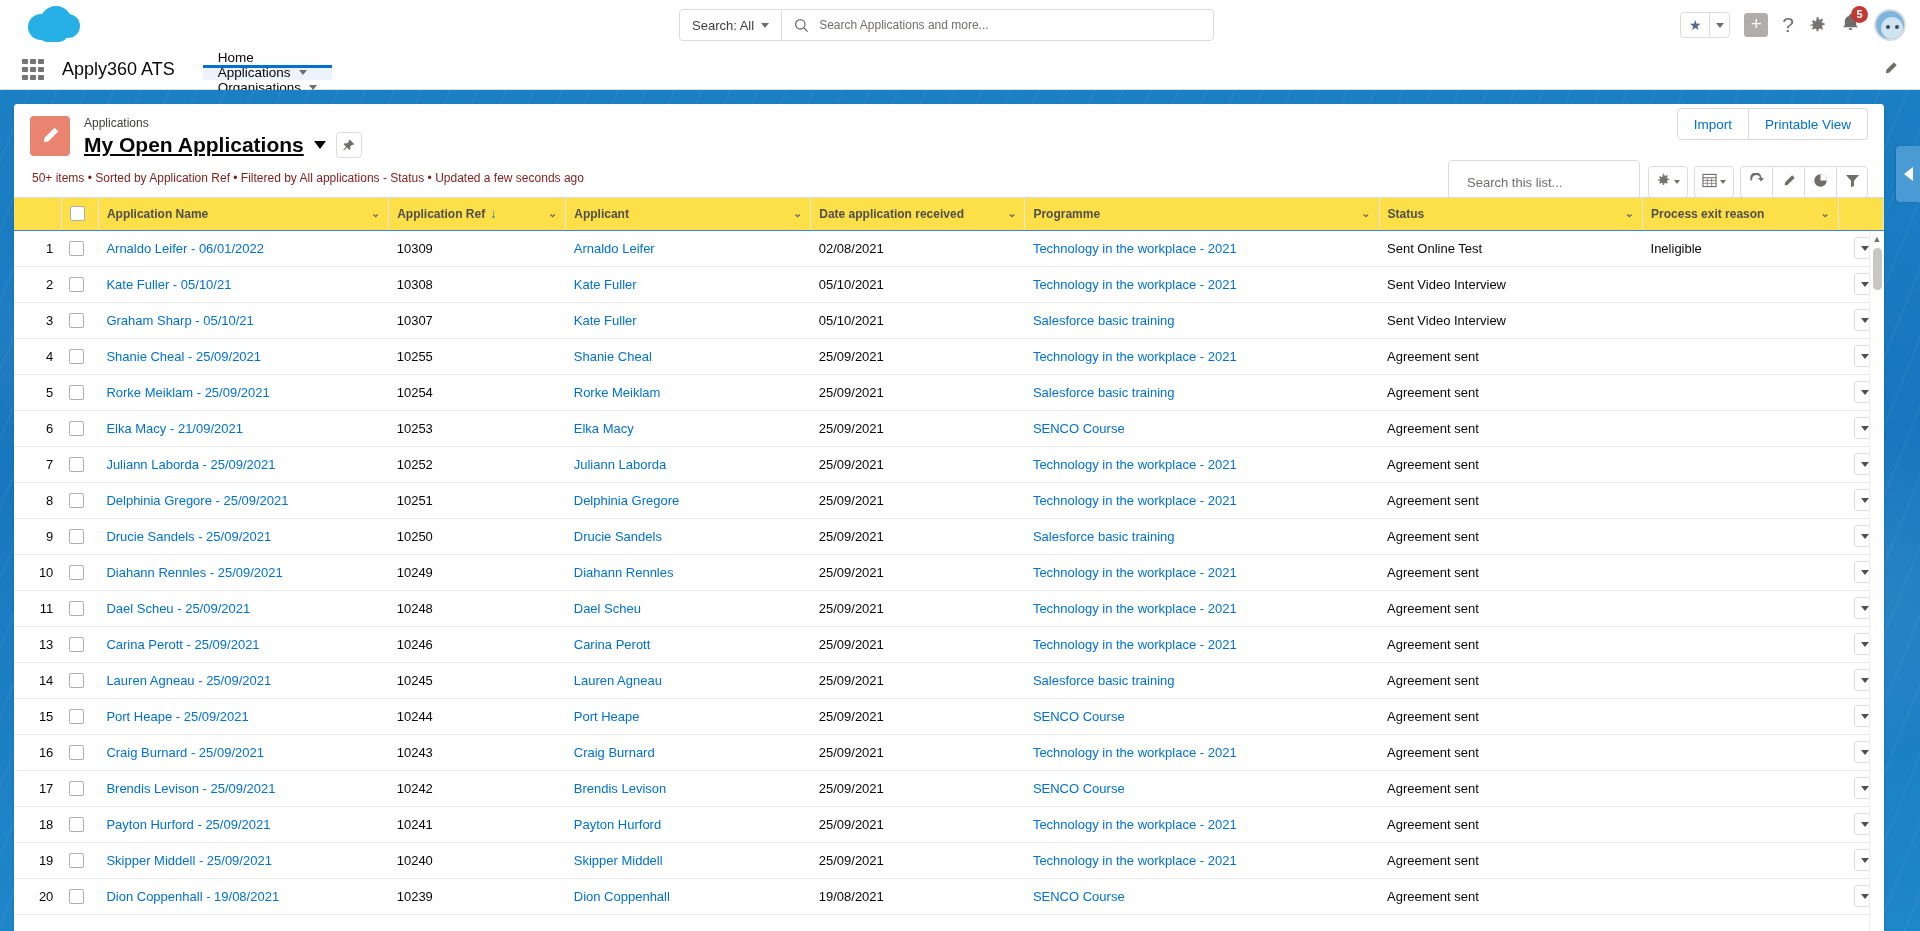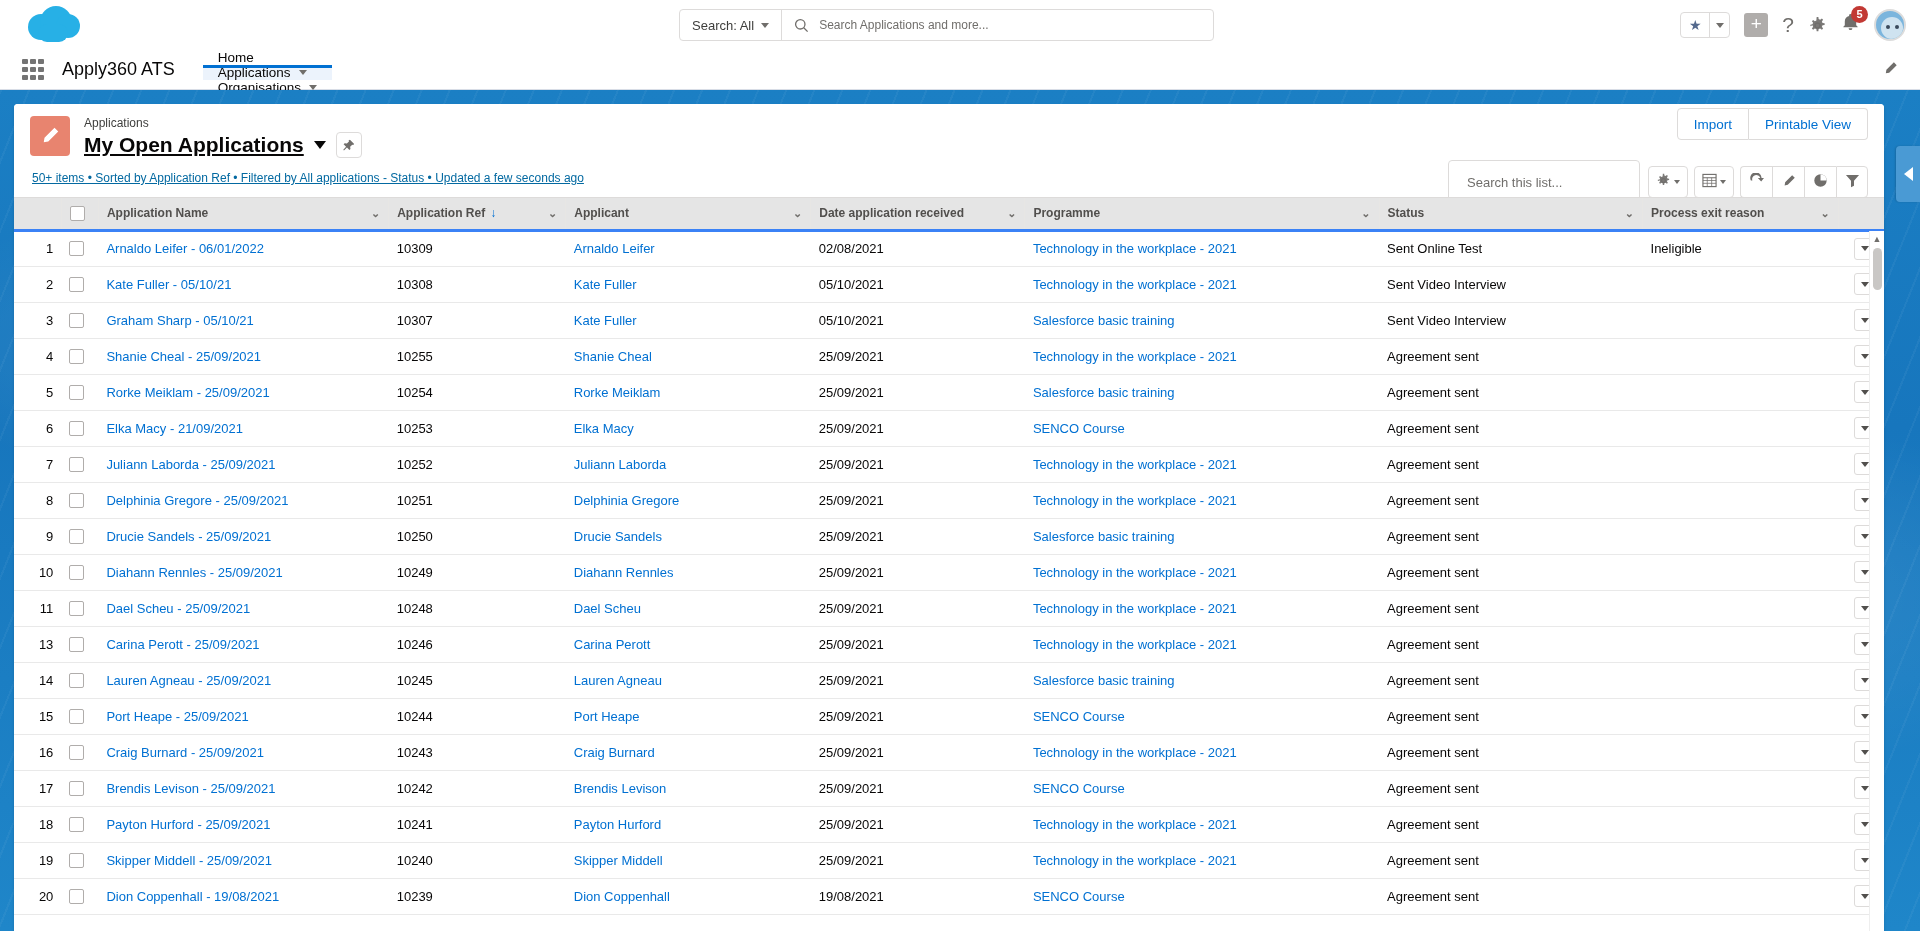--- a/index.html
+++ b/index.html
@@ -150,21 +150,21 @@
   }
   .lv-actions { position: absolute; right: 16px; top: 4px; display: flex; }
   .lv-btn {
     height: 32px; padding: 0 16px; border: 1px solid #dddbda; background: #fff;
     color: #0070d2; font-size: 13.5px; cursor: pointer; display: flex;
     align-items: center; font-family: "Liberation Sans", sans-serif;
   }
   .lv-btn:first-child { border-radius: 4px 0 0 4px; }
   .lv-btn:last-child { border-radius: 0 4px 4px 0; border-left: none; }
 
-  .lv-subinfo { font-size: 12px; color: #0369a1; margin: 13px 0 0 0; padding-left: 2px; text-decoration: underline; }
+  .lv-subinfo { font-size: 12px; color: #7f1d1d; margin: 13px 0 0 0; padding-left: 2px; }
 
   .lv-toolbar {
     position: absolute; right: 16px; top: 56px; display: flex; align-items: center; gap: 0;
   }
   .lv-search {
     width: 192px; height: 44px; border: 1px solid #dddbda; border-radius: 4px;
     display: flex; align-items: center; gap: 8px; padding: 0 10px; margin-right: 8px;
     background: #fff;
   }
   .lv-search input {
@@ -187,23 +187,23 @@
   .tcaret { width: 0; height: 0; border-left: 3.5px solid transparent;
     border-right: 3.5px solid transparent; border-top: 4.5px solid #706e6b; }
 
   
   .table-scroll {
     flex: 1; overflow: hidden; position: relative; margin-top: 12px;
     border-top: 1px solid #dddbda;
   }
   table.lv-table { width: 100%; border-collapse: collapse; table-layout: fixed; }
   table.lv-table thead th {
-    background: #e5e5e5; height: 32px; font-size: 12px; font-weight: bold;
+    background: #fde047; height: 32px; font-size: 12px; font-weight: bold;
     color: #514f4d; text-align: left; padding: 0 8px; position: relative;
-    border-bottom: 3px solid #3b82f6; border-right: 1px solid #e7e6e4;
+    border-bottom: 1px solid #3b82f6; border-right: 1px solid #e7e6e4;
     white-space: nowrap; overflow: hidden;
   }
   table.lv-table thead th .th-inner { display: flex; align-items: center; justify-content: space-between; }
   .th-label { display: flex; align-items: center; gap: 5px; overflow: hidden; }
   .sort-arrow { color: #0070d2; font-size: 12px; }
   .th-chev { color: #706e6b; font-size: 11px; flex-shrink: 0; padding-left: 6px; }
   th.col-num, td.col-num { width: 46px; text-align: right; padding-right: 10px;
     border-right: none; color: #514f4d; }
   th.col-chk, td.col-chk { width: 36px; border-right: none; }
   th.col-menu, td.col-menu { width: 44px; border-right: none; }

